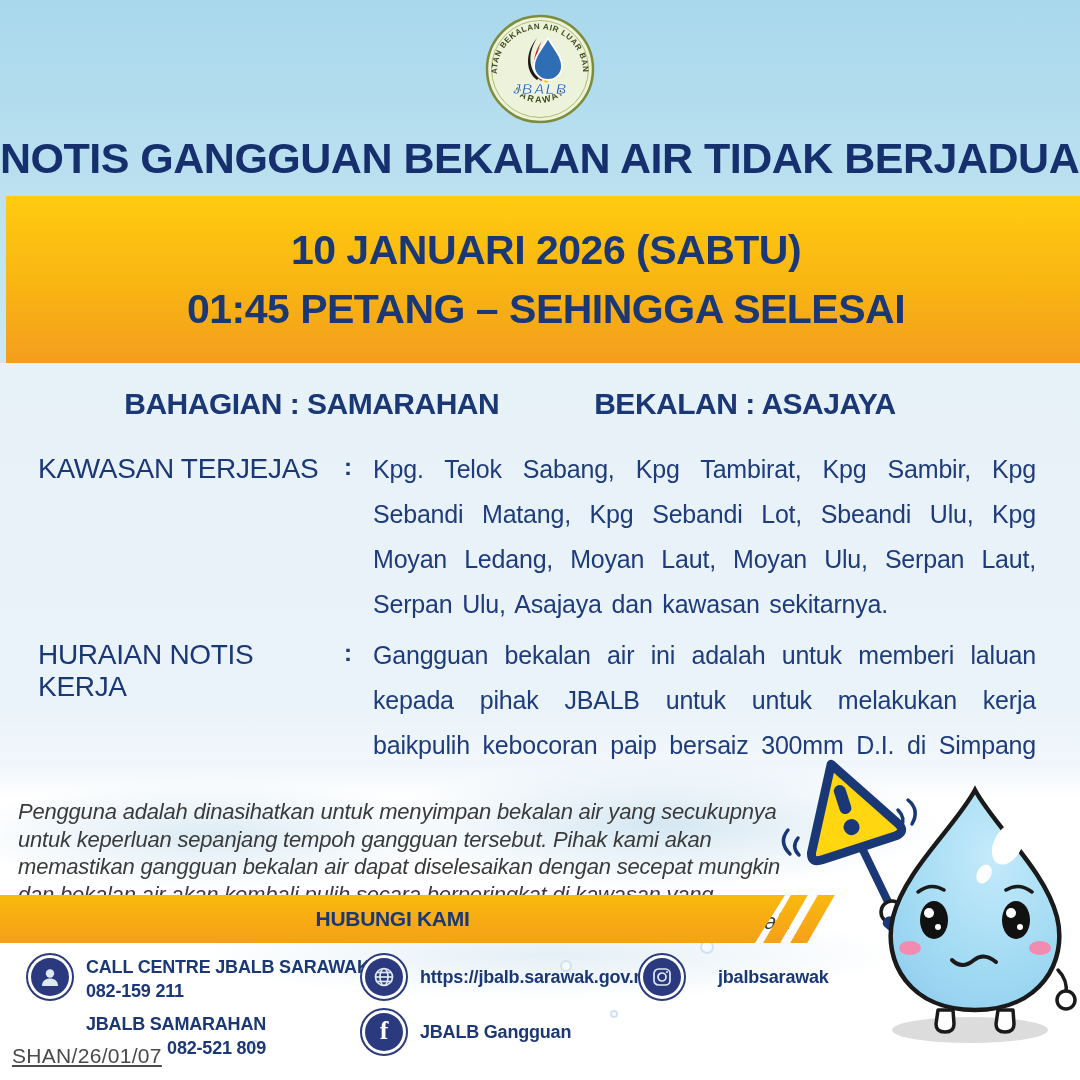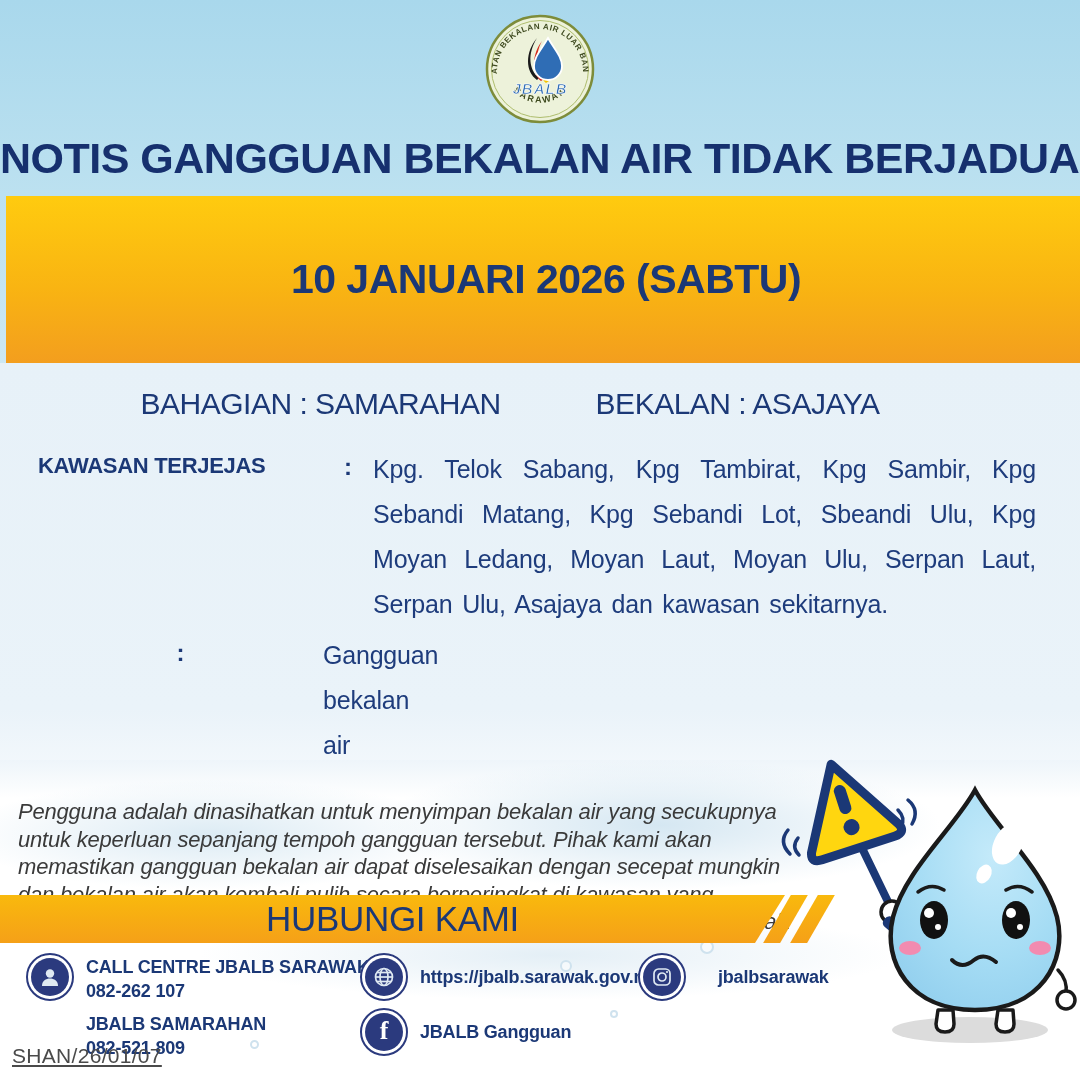--- a/index.html
+++ b/index.html
@@ -18,24 +18,24 @@
   
   .date-band { position:absolute; top:196px; left:6px; width:1080px; height:167px;
     background:linear-gradient(180deg,#ffcb0f 0%,#f9b412 55%,#f39e1e 100%);
     display:flex; flex-direction:column; align-items:center; justify-content:center; gap:12px; }
   .date-band .line { font-size:41px; font-weight:bold; color:#1b3876; letter-spacing:-0.5px; }
 
   
   .content { position:absolute; top:363px; left:0; width:1080px; height:407px;
     background:linear-gradient(180deg,#e7f1f8 0%,#eaf3f9 85%,#f3f8fc 100%); }
   .region-row { display:flex; justify-content:center; gap:95px; margin:24px 120px 0 60px;
-    font-size:30px; font-weight:normal; color:#1b3876; letter-spacing:-0.5px; }
+    font-size:30px; font-weight:bold; color:#1b3876; letter-spacing:-0.5px; }
   .info-row { display:grid; grid-template-columns:285px 50px 1fr; margin:26px 44px 0 38px; }
   .info-row.second { margin-top:6px; }
-  .info-label { font-size:22px; font-weight:bold; color:#1b3876; padding-top:6px; letter-spacing:-0.3px; }
+  .info-label { font-size:28px; font-weight:normal; color:#1b3876; padding-top:6px; letter-spacing:-0.3px; }
   .info-colon { font-size:24px; font-weight:bold; color:#1b3876; padding-top:6px; text-align:center; }
   .info-text { font-size:25px; font-weight:normal; color:#1e3c7c; line-height:45px;
     text-align:justify; word-spacing:3px; letter-spacing:-0.2px; }
 
   
   .water { position:absolute; top:760px; left:0; width:1080px; height:320px;
     background:linear-gradient(180deg,#eef5fa 0%,#ffffff 12%); }
   .splash { position:absolute; border-radius:50%; pointer-events:none; }
   .s1 { left:-40px; top:20px; width:500px; height:110px;
     background:radial-gradient(closest-side,#dcebf4,rgba(255,255,255,0)); }
@@ -45,21 +45,21 @@
     background:radial-gradient(closest-side,#e4eff6,rgba(255,255,255,0)); }
   .bubble { position:absolute; border:2px solid #cfe2ee; border-radius:50%; background:rgba(255,255,255,.5); }
 
   .advice { position:absolute; top:798px; left:18px; width:775px;
     font-size:22px; font-style:italic; color:#3a3a3a; line-height:27.5px; letter-spacing:-0.2px; }
 
   .contact-banner { position:absolute; top:895px; left:0; width:785px; height:48px;
     background:linear-gradient(180deg,#f9b90d 0%,#f5a018 100%);
     clip-path:polygon(0 0,100% 0,calc(100% - 30px) 100%,0 100%);
     display:flex; align-items:center; justify-content:center; }
-  .contact-banner .txt { font-size:35px; font-weight:normal; color:#1b3876; letter-spacing:-0.3px; }
+  .contact-banner .txt { font-size:21px; font-weight:bold; color:#1b3876; letter-spacing:-0.3px; }
   .stripe { position:absolute; top:895px; width:17px; height:48px;
     background:linear-gradient(180deg,#f9b90d,#f5a018); transform:skewX(-30deg); }
   .stripe.a { left:777px; } .stripe.b { left:804px; }
 
   
   .c-item { position:absolute; display:flex; align-items:flex-start; gap:12px; }
   .icon-ring { width:48px; height:48px; border-radius:50%; background:#ffffff;
     border:2px solid #2b3a7e; display:flex; align-items:center; justify-content:center; flex:0 0 auto; }
   .icon-disc { width:38px; height:38px; border-radius:50%; background:#2b3a7e;
     display:flex; align-items:center; justify-content:center; color:#fff; }
@@ -98,35 +98,37 @@
 
       <path d="M63,24 C56,36 49,43 49,52 A14,14 0 0 0 77,52 C77,43 70,36 63,24 Z" fill="#2f6db5" stroke="#ffffff" stroke-width="1.8"></path>
       <text x="55" y="80" text-anchor="middle" font-size="15" font-weight="bold" font-style="italic" fill="#2f6db5" stroke="#ffffff" stroke-width="0.7" letter-spacing="1">JBALB</text>
     </svg>
   </div>
 
   <div class="main-title">NOTIS GANGGUAN BEKALAN AIR TIDAK BERJADUAL</div>
 
   <div class="date-band">
     <div class="line">10 JANUARI 2026 (SABTU)</div>
+    <div class="line">01:45 PETANG – SEHINGGA SELESAI</div>
   </div>
 
   <div class="content">
     <div class="region-row">
       <span>BAHAGIAN : SAMARAHAN</span>
       <span>BEKALAN : ASAJAYA</span>
     </div>
 
     <div class="info-row">
       <div class="info-label">KAWASAN TERJEJAS</div>
       <div class="info-colon">:</div>
       <div class="info-text">Kpg. Telok Sabang, Kpg Tambirat, Kpg Sambir, Kpg Sebandi Matang, Kpg Sebandi Lot, Sbeandi Ulu, Kpg Moyan Ledang, Moyan Laut, Moyan Ulu, Serpan Laut, Serpan Ulu, Asajaya dan kawasan sekitarnya.</div>
     </div>
 
     <div class="info-row second">
+      <div class="info-label">HURAIAN NOTIS KERJA</div>
       <div class="info-colon">:</div>
       <div class="info-text">Gangguan bekalan air ini adalah untuk memberi laluan kepada pihak JBALB untuk untuk melakukan kerja baikpulih kebocoran paip bersaiz 300mm D.I. di Simpang Kpg. Sambir.</div>
     </div>
   </div>
 
   <div class="water">
     <div class="splash s1"></div>
     <div class="splash s2"></div>
     <div class="splash s3"></div>
     <div class="bubble" style="left:560px;top:200px;width:12px;height:12px;"></div>
@@ -147,25 +149,25 @@
     <div class="icon-ring">
       <div class="icon-disc">
         <svg width="24" height="24" viewBox="0 0 24 24">
           <circle cx="12" cy="8.5" r="4.2" fill="#dfe9f2"></circle>
           <path d="M4,21 C4,15.5 8,13.5 12,13.5 C16,13.5 20,15.5 20,21 Z" fill="#dfe9f2"></path>
         </svg>
       </div>
     </div>
     <div class="c-text">
       <div class="c-line">CALL CENTRE JBALB SARAWAK</div>
-      <div class="c-line">082-262 107</div>
-    </div>
-  </div>
-
-  <div class="c-item" style="left:26px; top:1010px;">
+      <div class="c-line">082-159 211</div>
+    </div>
+  </div>
+
+  <div class="c-item" style="left:26px; top:1010px;text-align:right;">
     <div class="spacer-48"></div>
     <div class="c-text">
       <div class="c-line">JBALB SAMARAHAN</div>
       <div class="c-line">082-521 809</div>
     </div>
   </div>
 
   <div class="c-item" style="left:360px; top:953px;">
     <div class="icon-ring">
       <div class="icon-disc">

